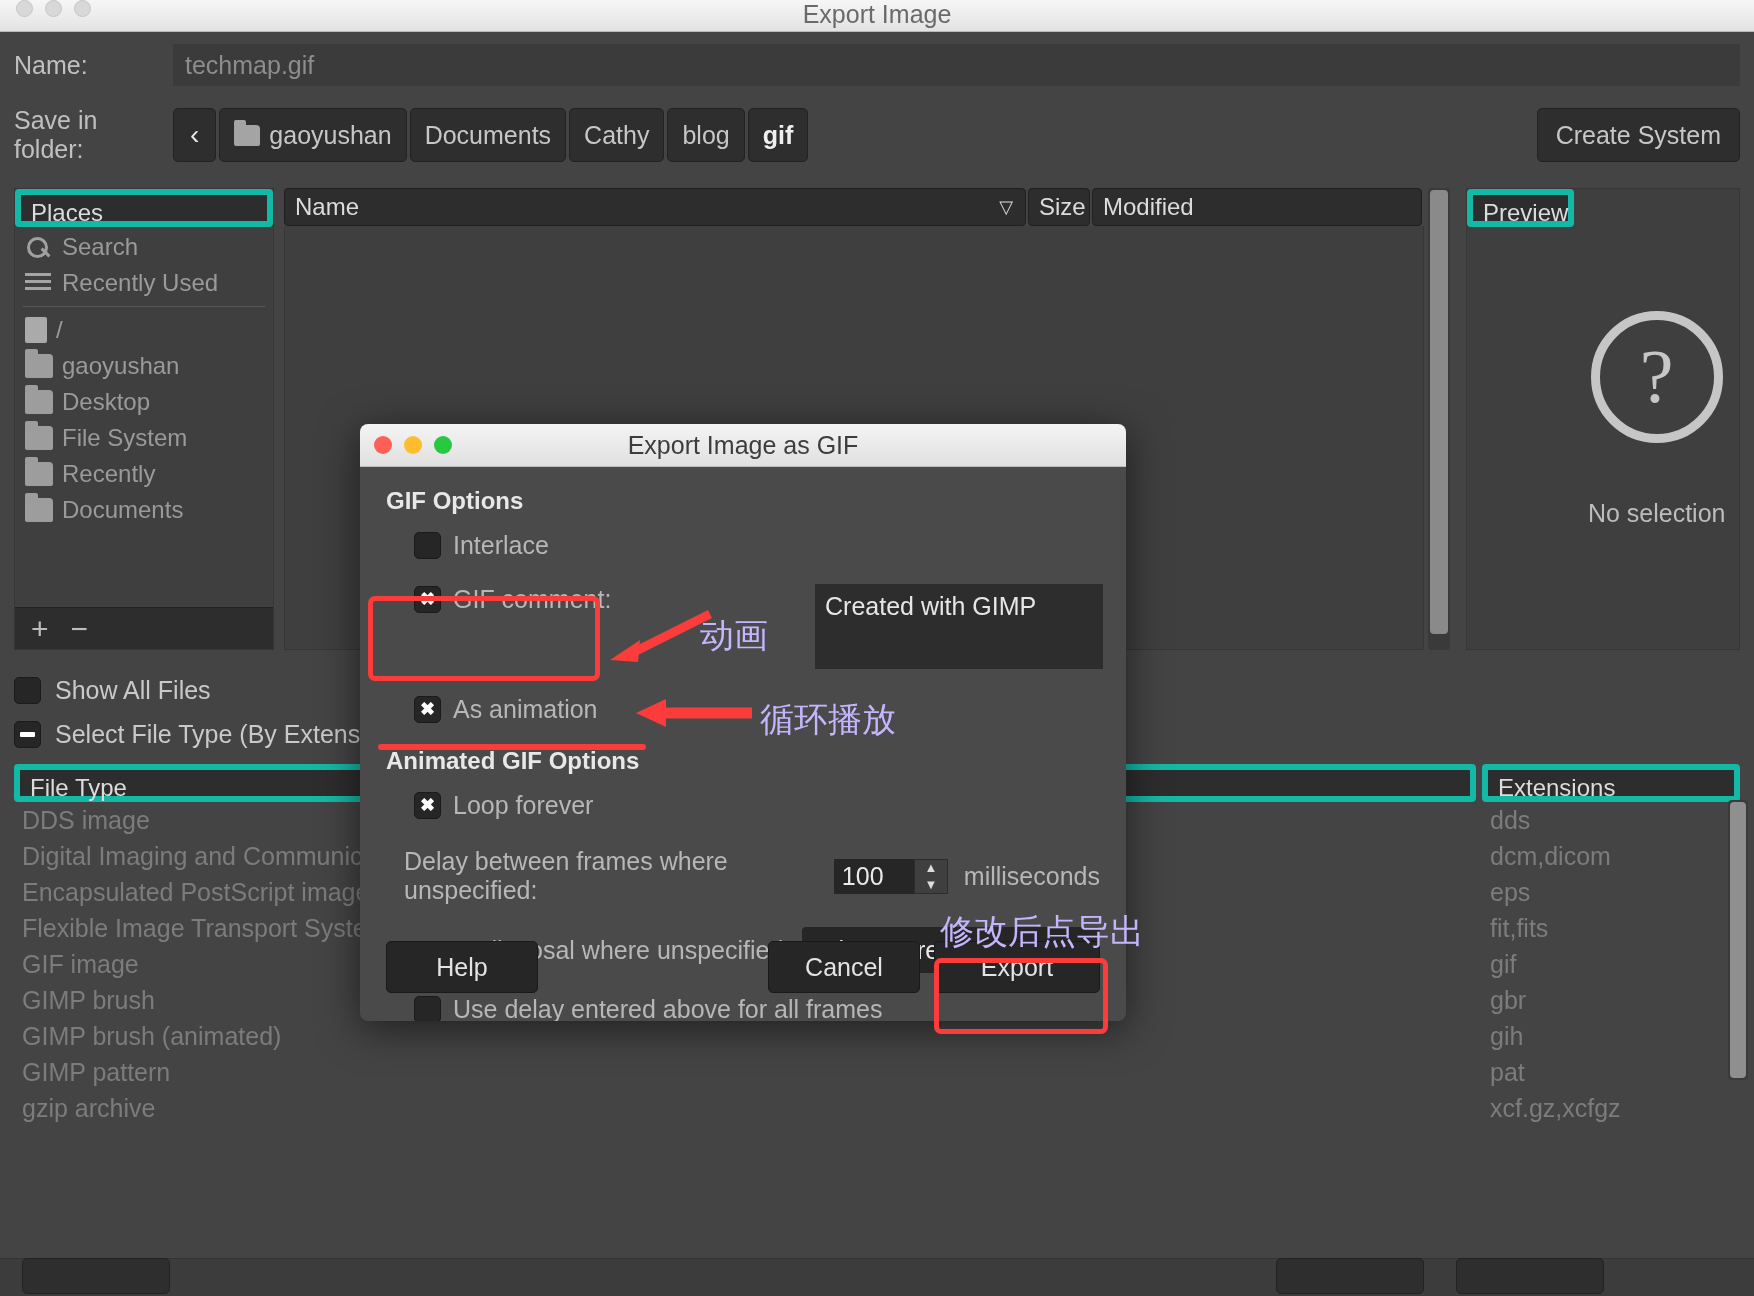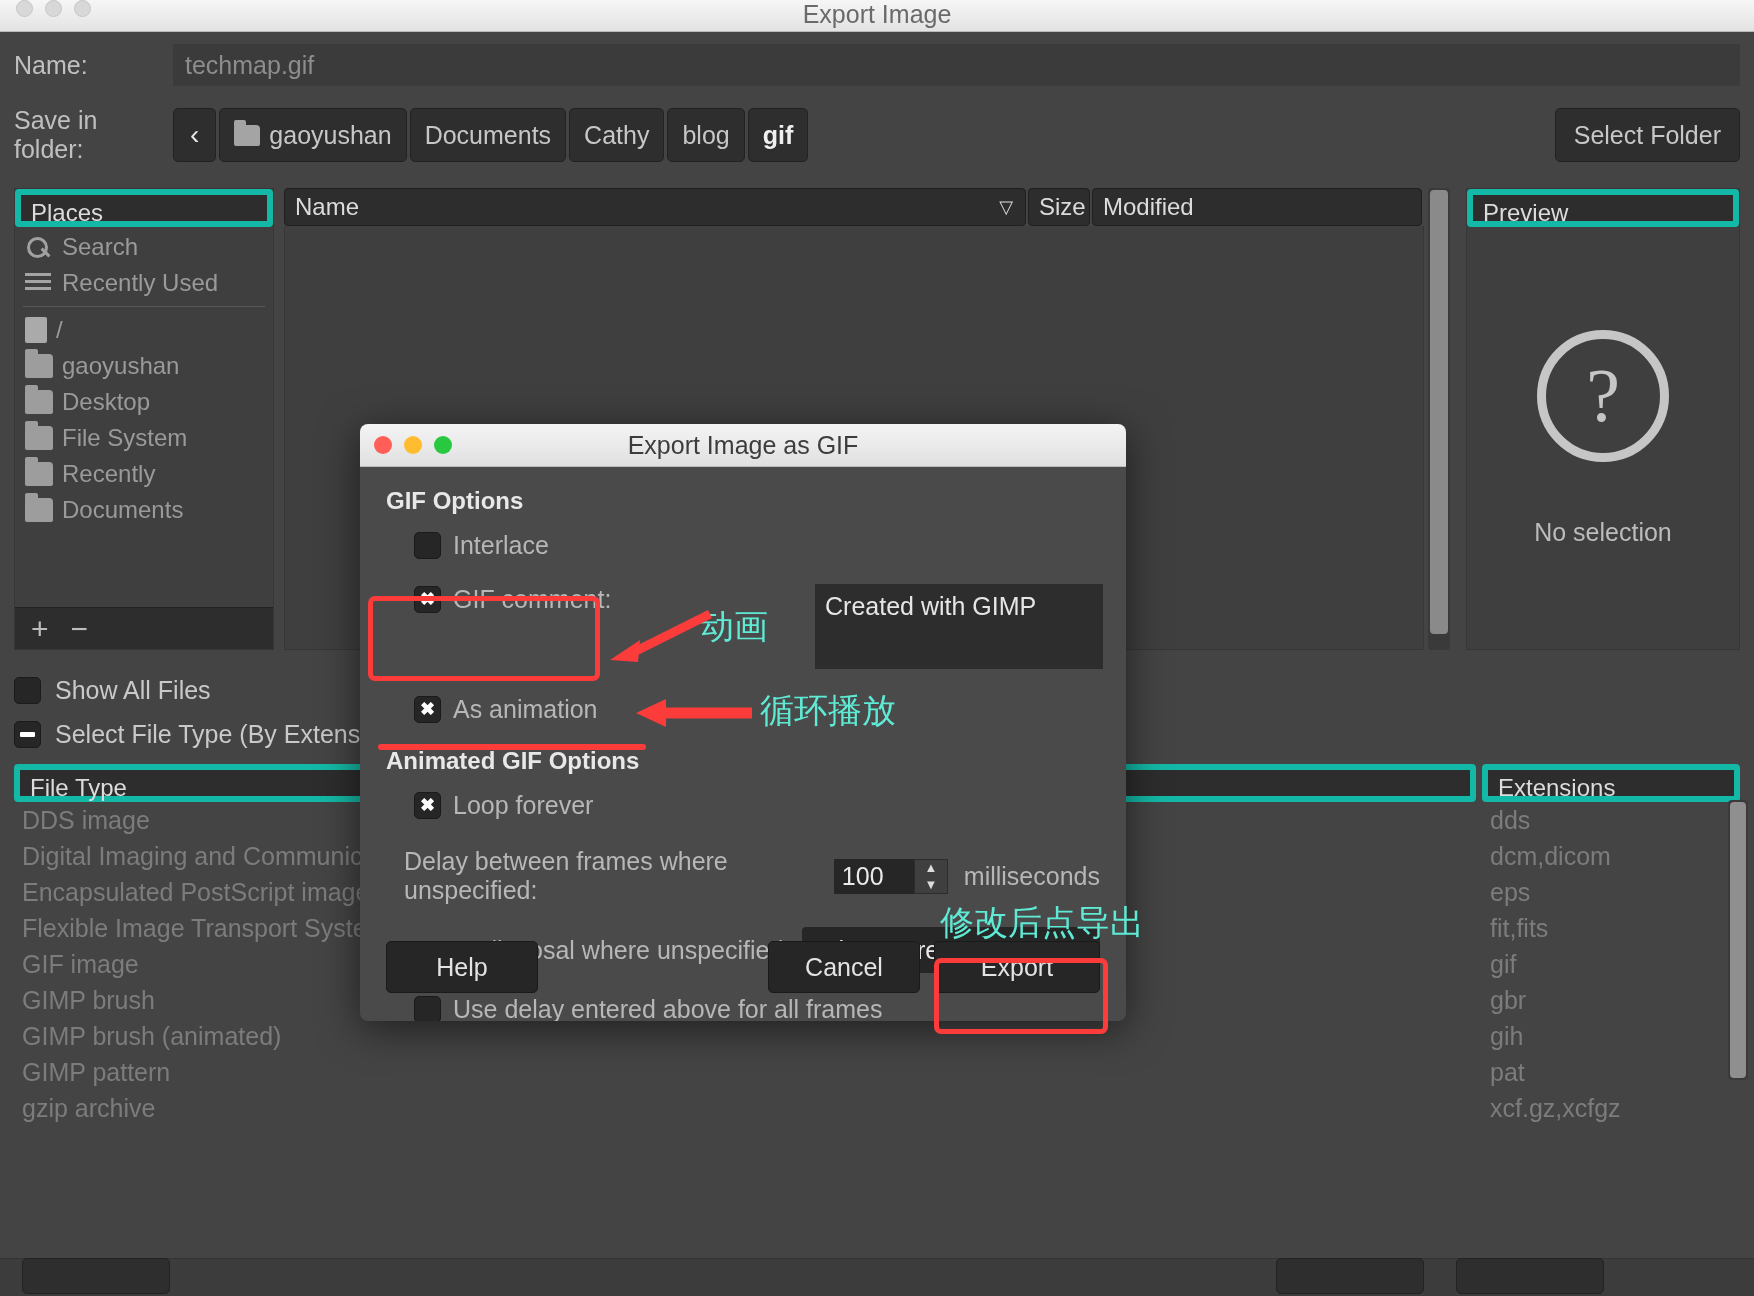--- a/index.html
+++ b/index.html
@@ -131,21 +131,21 @@
   .fh.mod  { width:330px; }
   .chev { font-size:18px; color:#d8d8d8; }
   .filelist-body { flex:1; background:#3f3f3f; border:1px solid #373737; border-top:none; }
 
   .vscroll { width:22px; margin-left:4px; background:#3a3a3a; border-radius:4px; padding:2px; }
   .vscroll .thumb { width:100%; height:97%; background:#8a8a8a; border-radius:4px; }
 
   .preview {
     width:274px; margin-left:16px;
     background:#3f3f3f; border:1px solid #373737;
-    display:flex; flex-direction:column;
+    display:flex; 
   }
   .preview-body { flex:1; display:flex; flex-direction:column; align-items:center; justify-content:center; gap:56px; }
   .qmark {
     width:132px; height:132px; border-radius:50%;
     border:9px solid #c6c6c6;
     display:flex; align-items:center; justify-content:center;
     font-size:76px; color:#c6c6c6; font-family:"Liberation Serif", serif;
   }
   .nosel { font-size:25px; color:#bcbcbc; }
 
@@ -239,21 +239,21 @@
 
   .btn-row { position:absolute; left:26px; right:26px; bottom:28px; display:flex; align-items:center; }
   .dlg-btn {
     background:#262626; border:1px solid #1a1a1a; border-radius:5px;
     height:52px; min-width:152px;
     display:flex; align-items:center; justify-content:center;
     font-size:25px; color:#e3e3e3;
   }
 
   
-  .ann { position:absolute; color:#5eead4; font-size:34px; font-family:"DejaVu Sans", sans-serif; }
+  .ann { position:absolute; color:#c4b5fd; font-size:34px; font-family:"DejaVu Sans", sans-serif;margin-top:9px; }
   .hl-box { position:absolute; border:5px solid #fc3b3b; border-radius:7px; }
   .hl-line { position:absolute; background:#fc3b3b; height:6px; border-radius:3px; }
   .arrow { position:absolute; }
 </style>
 </head>
 <body>
 
 <div id="main-window">
 
   <div class="titlebar">
@@ -286,21 +286,21 @@
       <div class="crumb">
         <span>Cathy</span>
       </div>
       <div class="crumb">
         <span>blog</span>
       </div>
       <div class="crumb current">
         <span>gif</span>
       </div>
     </div>
-    <div class="create-folder">Select Folder</div>
+    <div class="create-folder">Create System</div>
   </div>
 
   <div class="mid">
 
     <div class="places">
       <div class="col-head">Places</div>
       <div class="places-list">
         <div class="place">
           <span class="ico search"></span>
           <span>Search</span>

